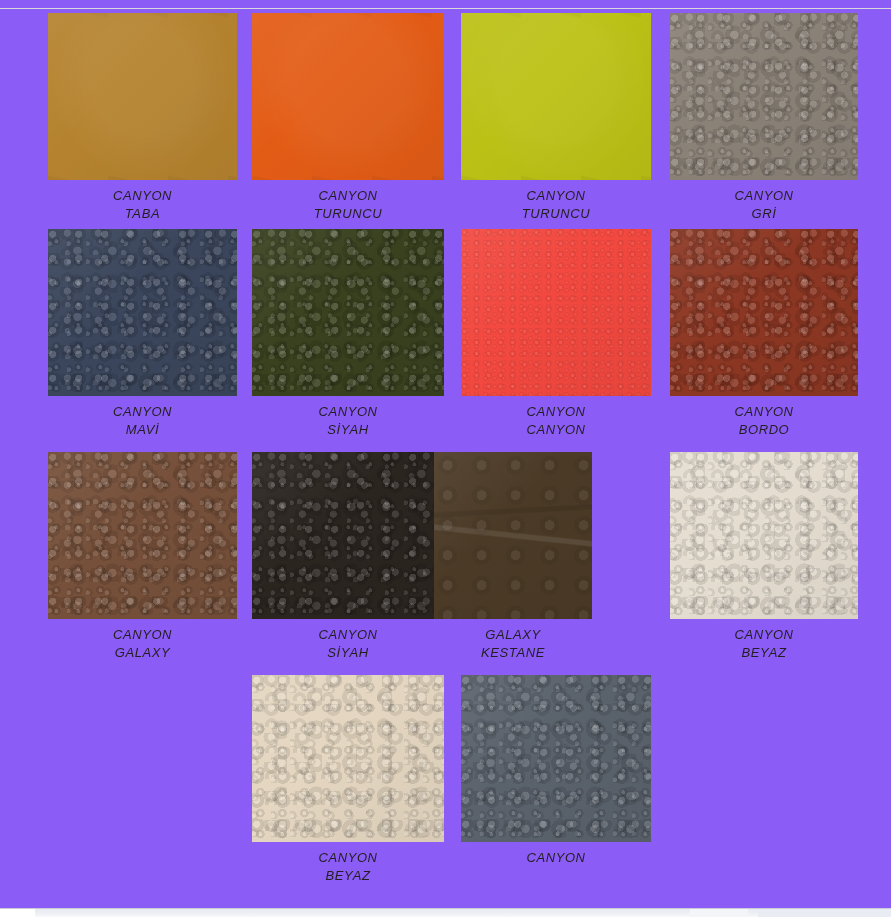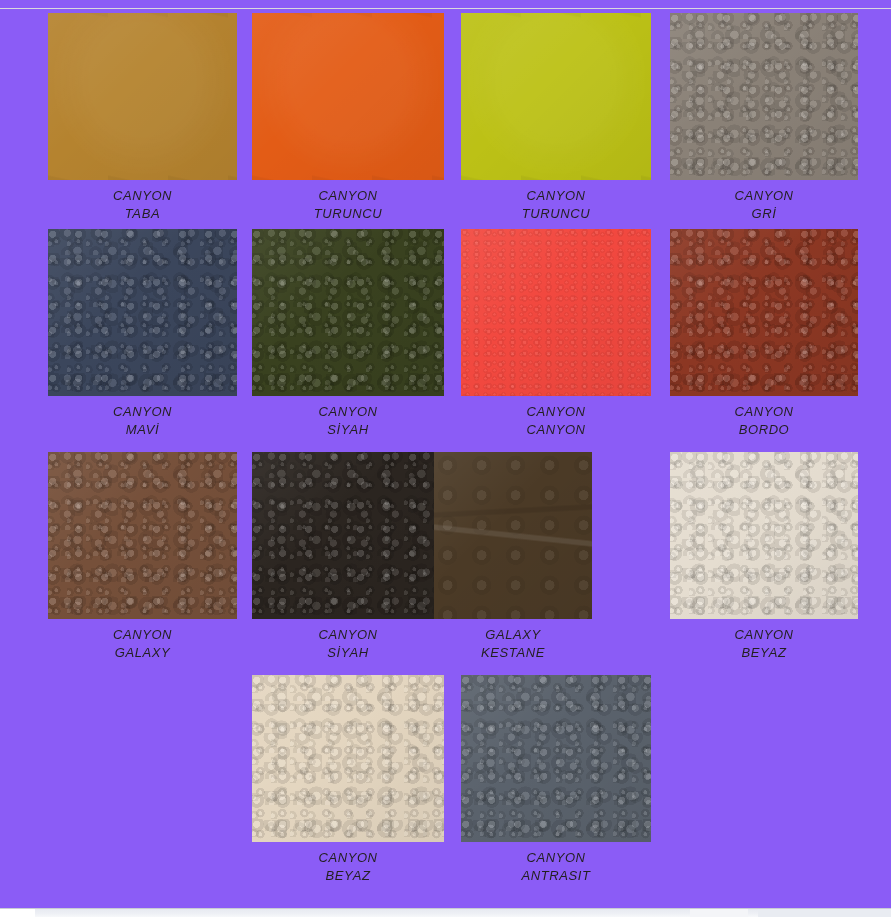--- a/index.html
+++ b/index.html
@@ -283,21 +283,20 @@
           <span class="l2">BEYAZ</span>
         </div>
       </div>
       <div class="cell" style="left: 461px; top: 675px; width: 190px; height: 220px;">
         <div class="swatch" style="background: rgb(90, 98, 108);">
           <div class="grain pebble"></div>
           <div class="sheen"></div>
         </div>
         <div class="label">
           <span class="l1">CANYON</span>
-          <span class="l2">ANTRASIT</span>
         </div>
       </div>
     </div>
 
   <div class="rule-bottom-wrap">
     <div class="rule-bottom"></div>
     <div class="rule-bottom-band">
       <div class="seg-a"></div>
       <div class="seg-b"></div>
     </div>

